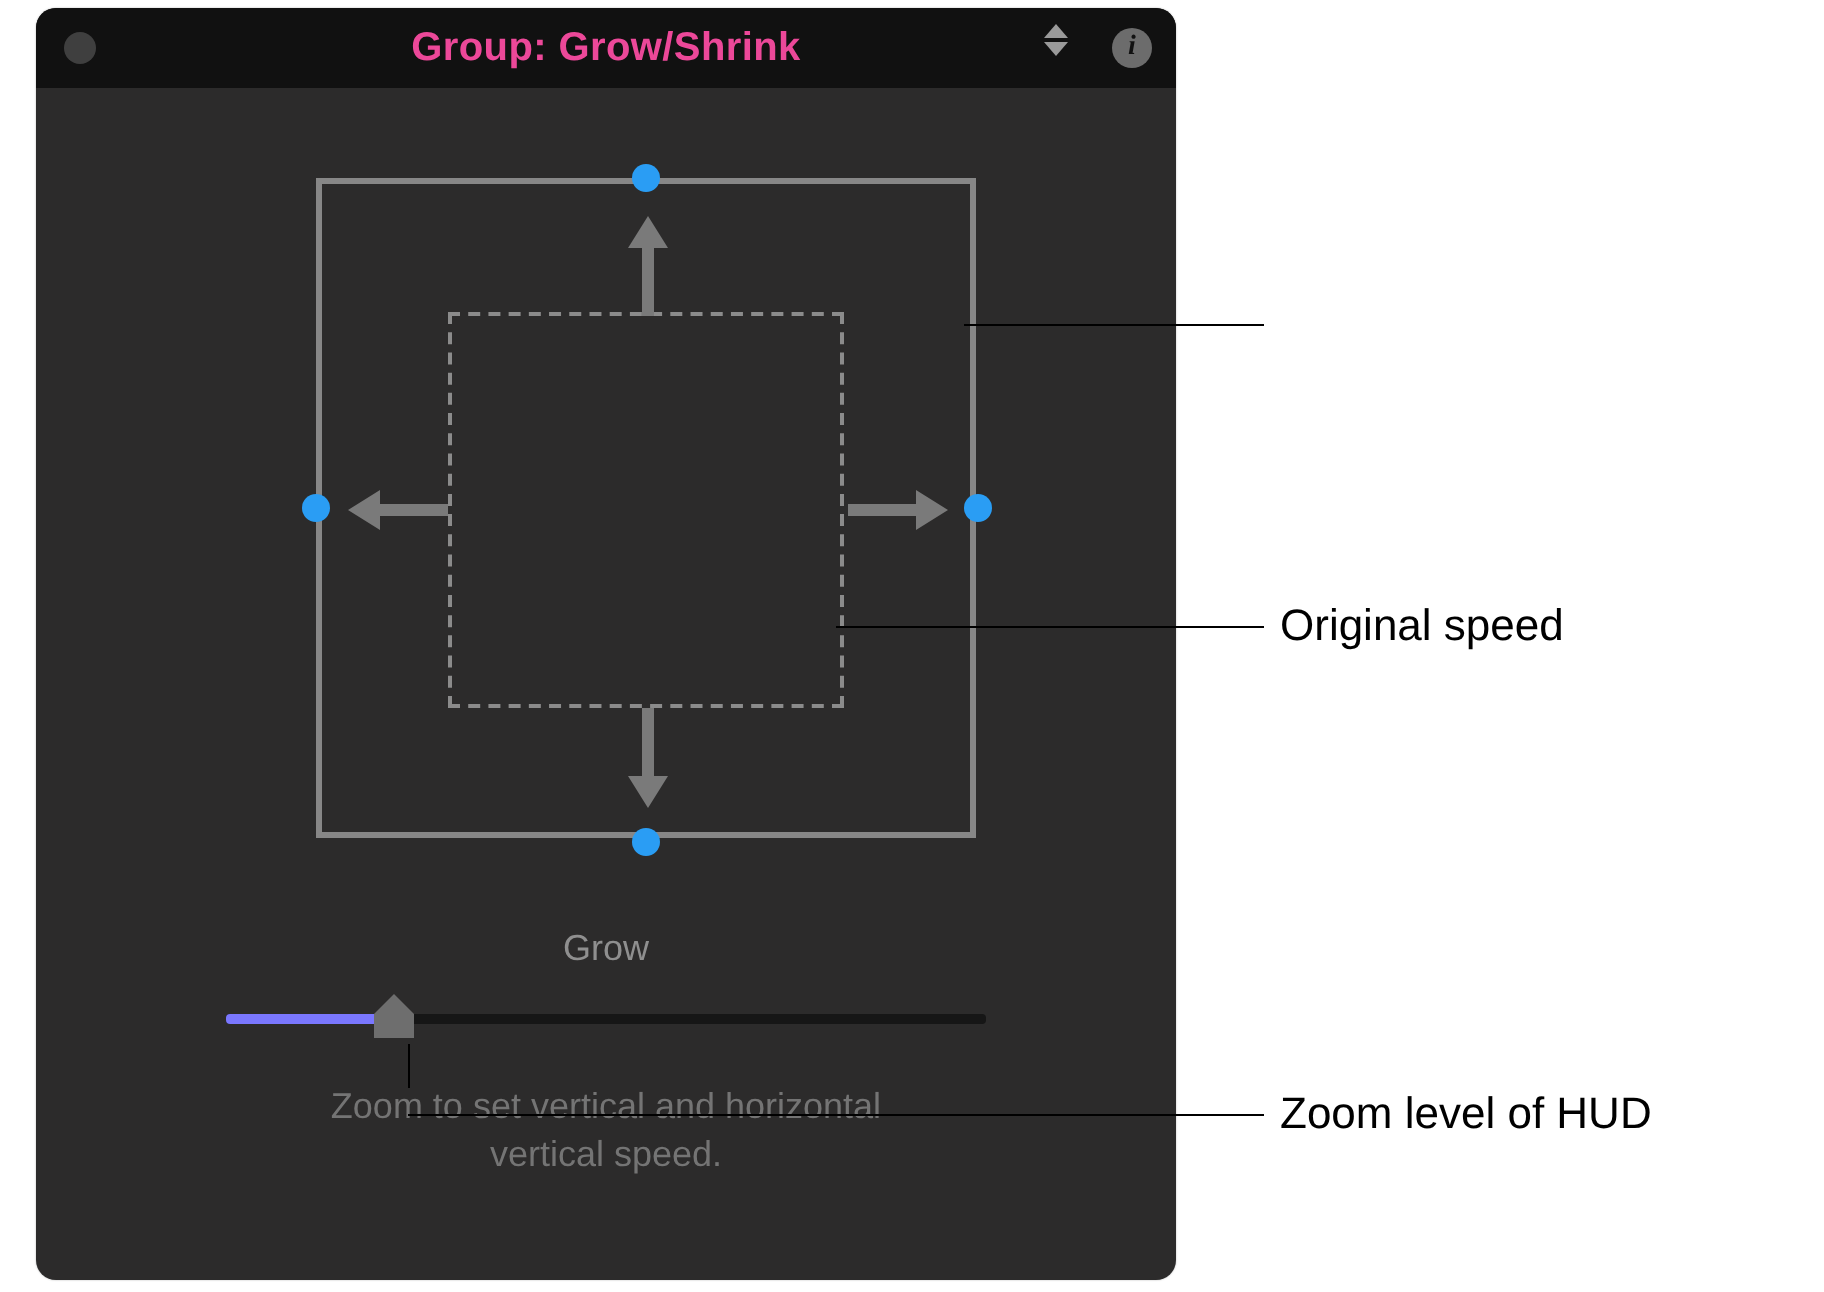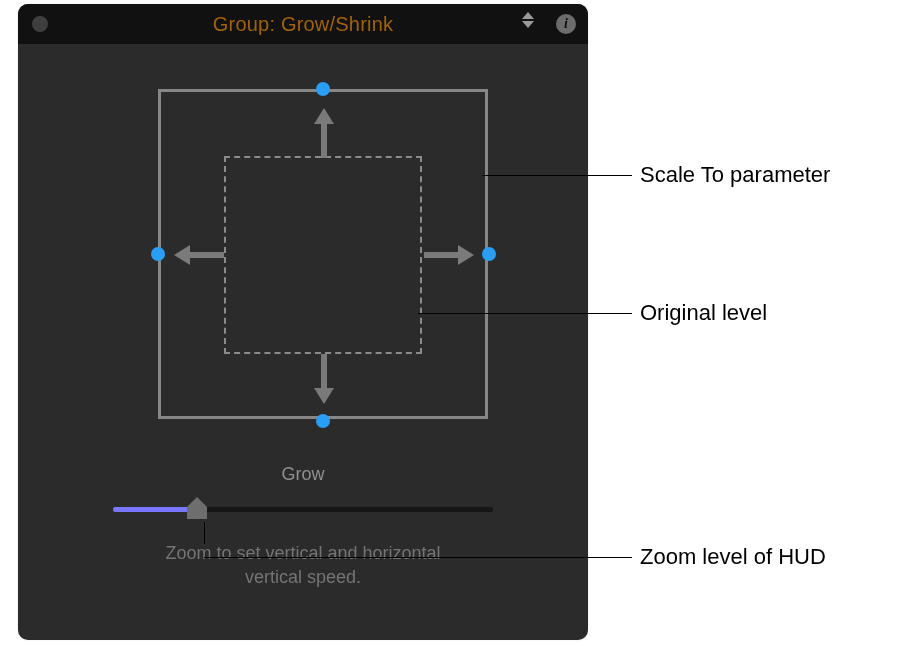--- a/index.html
+++ b/index.html
@@ -31,23 +31,23 @@
   .header-dot {
     width: 16px; height: 16px;
     border-radius: 50%;
     background: #3f3f3f;
     position: absolute;
     left: 14px; top: 12px;
   }
   .header-title {
     flex: 1;
     text-align: center;
-    color: #a16207;
+    color: #ec4899;
     font-size: 20px;
-    font-weight: 400;
+    font-weight: 700;
     letter-spacing: 0.2px;
   }
   .header-chevrons {
     position: absolute;
     right: 52px;
     top: 8px;
     color: #9a9a9a;
     font-size: 10px;
     line-height: 22px;
     width: 16px;
@@ -217,24 +217,23 @@
     <div class="hint">
       <span>Zoom to set vertical and horizontal</span><br>
       <span>vertical speed.</span>
     </div>
   </div>
 
 </div>
 
 <div class="callout" style="left:482px; top:162px;">
   <div class="callout-line" style="width:150px;"></div>
-  <div class="callout-label">Scale To parameter</div>
 </div>
 <div class="callout" style="left:418px; top:300px;">
   <div class="callout-line" style="width:214px;"></div>
-  <div class="callout-label">Original level</div>
+  <div class="callout-label">Original speed</div>
 </div>
 <div class="callout" style="left:204px; top:544px;">
   <div class="callout-line" style="width:428px;"></div>
   <div class="callout-label">Zoom level of HUD</div>
 </div>
 
 <div style="position:absolute; left:204px; top:522px; width:1px; height:22px; background:#000;"></div>
 
 </body></html>

